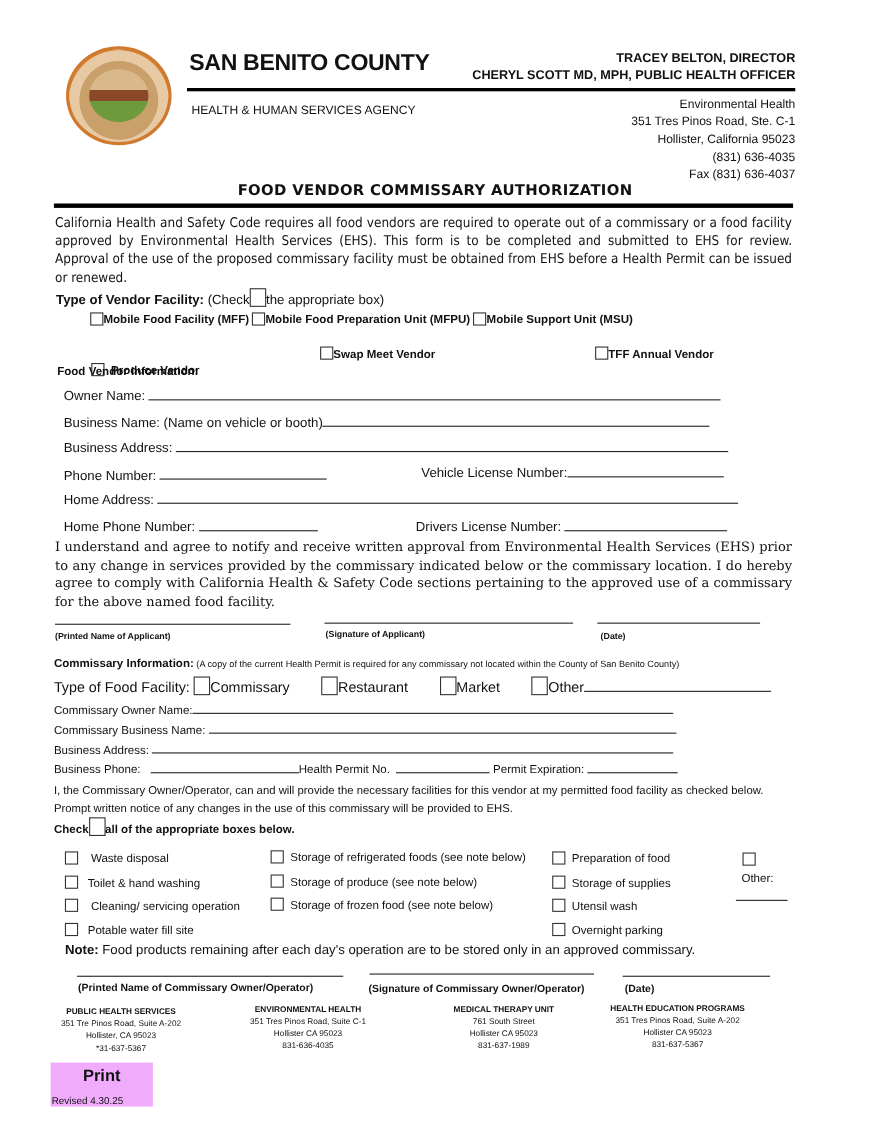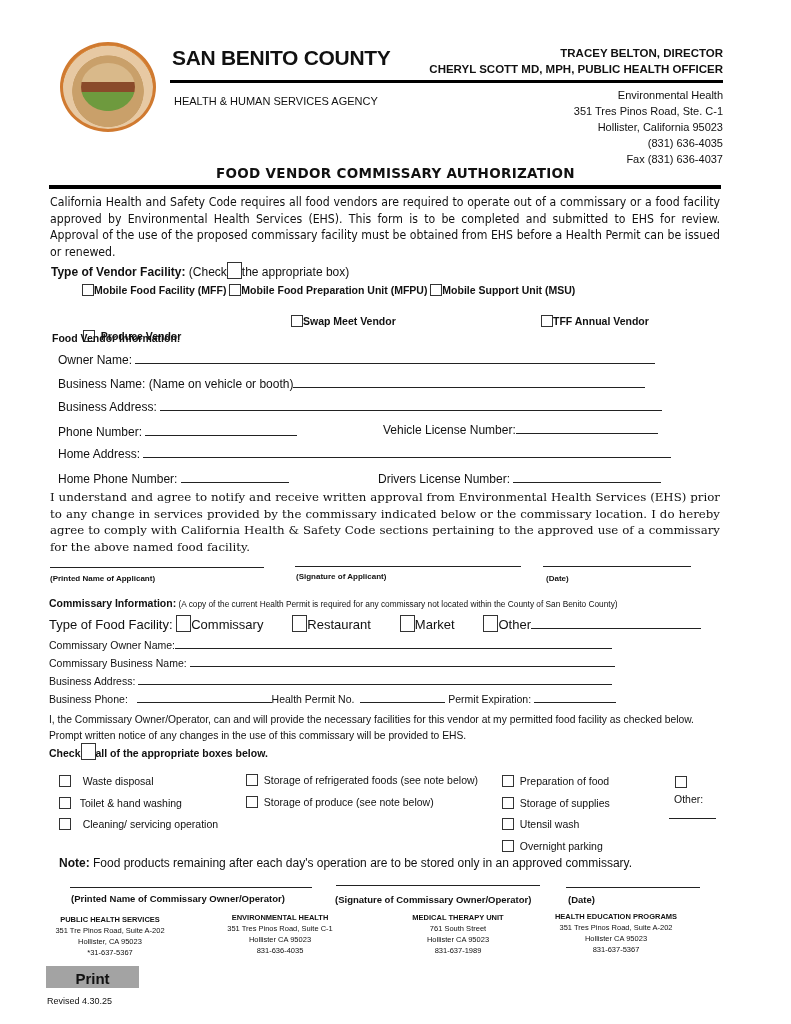--- a/index.html
+++ b/index.html
@@ -22,21 +22,21 @@
   .para { left:50px; width:670px; font-size:12.2px; line-height:16.5px; text-align:justify; font-family:"DejaVu Sans Condensed","DejaVu Sans",sans-serif; }
   .cb { display:inline-block; width:12px; height:12px; border:1px solid #333; vertical-align:-2px; box-sizing:border-box; background:#fff; }
   .cb.big { width:15px; height:17px; vertical-align:-3px; border-width:1.3px; }
   .bold { font-weight:bold; }
   .row { position:absolute; font-size:12px; white-space:nowrap; }
   .line { display:inline-block; border-bottom:1px solid #222; height:10px; vertical-align:baseline; }
   .sigline { position:absolute; border-top:1px solid #222; height:0; }
   .small { font-size:8px; font-weight:bold; }
   .footer-col { position:absolute; text-align:center; font-size:7.5px; line-height:11px; }
   .footer-col .h { font-weight:bold; font-size:7.5px; }
-  .print { left:46px; top:966px; width:93px; height:22px; background:#a3a3a3; text-align:center; font-size:15px; font-weight:bold; line-height:26px; }
+  .print { left:46px; top:966px; width:93px; height:40px; background:#f0abfc; text-align:center; font-size:15px; font-weight:bold; line-height:26px; }
   .revised { left:47px; top:996px; font-size:9px; }
   .sm11 { font-size:10.5px; }
 </style>
 </head>
 <body>
 
 <div class="abs seal">
     <div class="seal-inner"></div>
   </div>
 <div class="abs county">SAN BENITO COUNTY</div>
@@ -107,24 +107,26 @@
   <span>Business Phone:</span>&nbsp;&nbsp;&nbsp;<span class="line" style="width:135px;"></span><span>Health Permit No.</span>&nbsp;&nbsp;<span class="line" style="width:85px;"></span>&nbsp;<span>Permit Expiration:</span>&nbsp;<span class="line" style="width:82px;"></span>
 </div>
 
 <div class="abs" style="left:49px; top:712px; width:670px; font-size:10.3px; line-height:16px;">I, the Commissary Owner/Operator, can and will provide the necessary facilities for this vendor at my permitted food facility as checked below.  Prompt written notice of any changes in the use of this commissary will be provided to EHS.</div>
 <div class="row bold sm11" style="left:49px; top:743px;"><span>Check</span><span class="cb big"></span><span>all of the appropriate boxes below.</span></div>
 
 <div class="abs sm11" style="left:59px; top:771px; line-height:21.5px;">
   <div><span class="cb"></span>&nbsp;&nbsp;&nbsp;&nbsp;<span>Waste disposal</span></div>
   <div><span class="cb"></span>&nbsp;&nbsp;&nbsp;<span>Toilet &amp; hand washing</span></div>
   <div><span class="cb"></span>&nbsp;&nbsp;&nbsp;&nbsp;<span>Cleaning/ servicing operation</span></div>
+  <div><span class="cb"></span>&nbsp;&nbsp;&nbsp;<span>Potable water fill site</span></div>
 </div>
 <div class="abs sm11" style="left:246px; top:770px; line-height:21.5px;">
   <div><span class="cb"></span>&nbsp;&nbsp;<span>Storage of refrigerated foods (see note below)</span></div>
   <div><span class="cb"></span>&nbsp;&nbsp;<span>Storage of produce (see note below)</span></div>
+  <div><span class="cb"></span>&nbsp;&nbsp;<span>Storage of frozen food (see note below)</span></div>
 </div>
 <div class="abs sm11" style="left:502px; top:771px; line-height:21.5px;">
   <div><span class="cb"></span>&nbsp;&nbsp;<span>Preparation of food</span></div>
   <div><span class="cb"></span>&nbsp;&nbsp;<span>Storage of supplies</span></div>
   <div><span class="cb"></span>&nbsp;&nbsp;<span>Utensil wash</span></div>
   <div><span class="cb"></span>&nbsp;&nbsp;<span>Overnight parking</span></div>
 </div>
 <div class="abs" style="left:675px; top:772px;"><span class="cb"></span></div>
 <div class="abs sm11" style="left:674px; top:793px;">Other:</div>
 <div class="sigline" style="left:669px; top:818px; width:47px;"></div>

